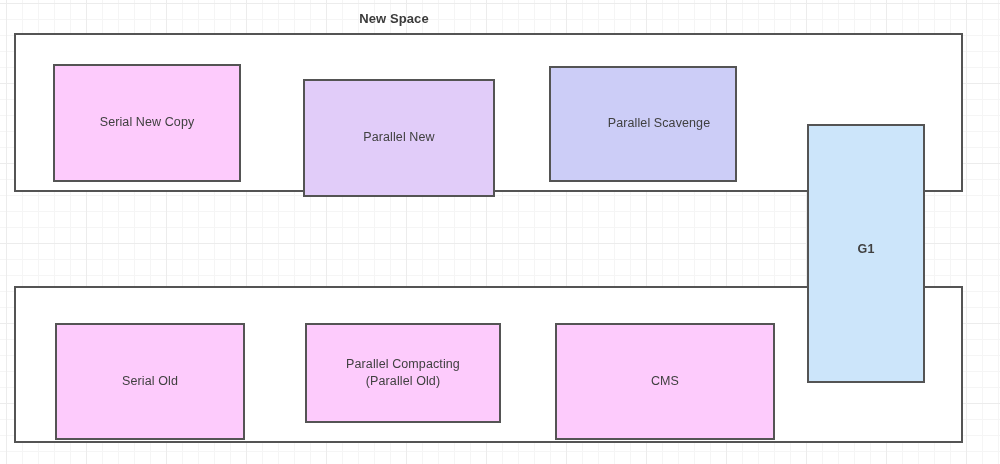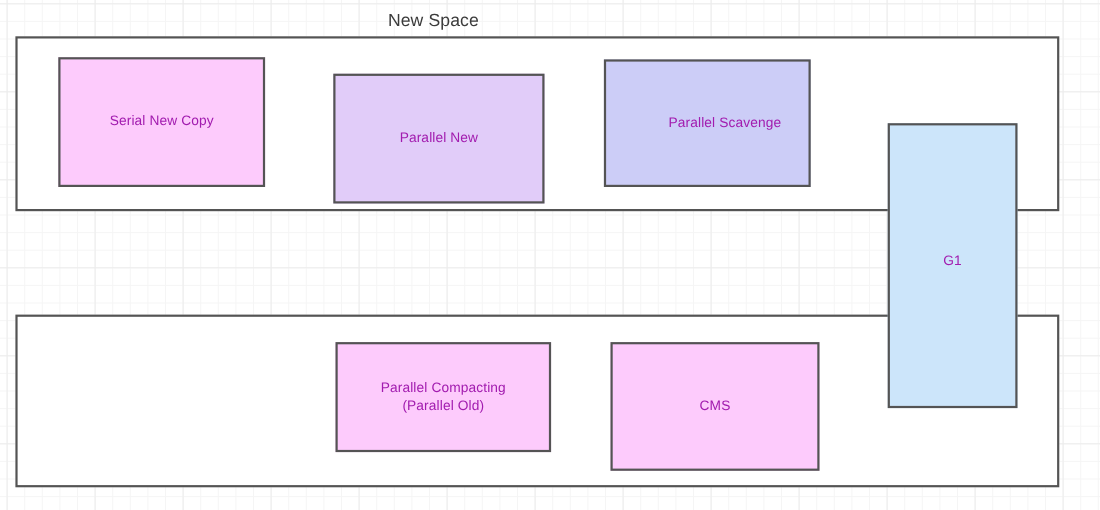--- a/index.html
+++ b/index.html
@@ -34,62 +34,65 @@
   .space-box {
     position: absolute;
     box-sizing: border-box;
     border: 2px solid #545454;
     background: #ffffff;
     z-index: 2;
   }
   .space-label {
     position: absolute;
     z-index: 4;
-    font-size: 16px;
+    font-size: 13px;
     color: #3b3b3b;
     white-space: nowrap;
     text-align: center;
     letter-spacing: 0.1px;
+    font-weight: bold;
   }
 
   
   .collector {
     position: absolute;
     box-sizing: border-box;
     border: 2px solid #545454;
     display: flex;
     align-items: center;
     justify-content: center;
     text-align: center;
     font-size: 12.5px;
-    color: #a21caf;
+    color: #404040;
     line-height: 1.38;
     z-index: 3;
     white-space: pre-line;
     letter-spacing: 0.1px;
+    margin-top: 12px;
   }
 
   
   #new-space-container  { left: 14px;  top: 33px;  width: 949px; height: 159px; }
   #old-space-container  { left: 14px;  top: 286px; width: 949px; height: 157px; }
 
   #new-space-label      { left: 299px; top: 11px;  width: 190px; }
   #old-space-label      { left: 299px; top: 264px; width: 190px; }
 
   #collector-serial-new-copy      { left: 53px;  top: 52px;  width: 188px; height: 118px; }
   #collector-parallel-new         { left: 303px; top: 67px;  width: 192px; height: 118px; }
   #collector-parallel-scavenge    { left: 549px; top: 54px;  width: 188px; height: 116px; }
   #collector-g1                   { left: 807px; top: 112px; width: 118px; height: 259px; z-index: 5; }
   #collector-serial-old           { left: 55px;  top: 311px; width: 190px; height: 117px; }
   #collector-parallel-compacting  { left: 305px; top: 311px; width: 196px; height: 100px; }
-  #collector-cms                  { left: 555px; top: 311px; width: 190px; height: 117px; }
+  #collector-cms                  { left: 555px; top: 311px; width: 220px; height: 117px; }
 
   #collector-g1 .g1-text {
     position: relative;
     top: -4px;
+    font-weight: bold;
   }
 </style>
 </head>
 <body>
 
 <div id="canvas">
 
   <div id="new-space-label" class="space-label">New Space</div>
 
   <div id="new-space-container" class="space-box"></div>
@@ -102,20 +105,23 @@
     <span>Parallel New</span>
   </div>
 
   <div id="collector-parallel-scavenge" class="collector" style="background-color: rgb(204, 205, 247); padding-left: 32px;">
     <span>Parallel Scavenge</span>
   </div>
 
 
   <div id="old-space-container" class="space-box"></div>
 
+  <div id="collector-serial-old" class="collector" style="background-color: rgb(253, 203, 252);">
+    <span>Serial Old</span>
+  </div>
 
   <div id="collector-parallel-compacting" class="collector" style="background-color: rgb(253, 203, 252);">
     <span>Parallel Compacting
 (Parallel Old)</span>
   </div>
 
   <div id="collector-cms" class="collector" style="background-color: rgb(253, 203, 252);">
     <span>CMS</span>
   </div>
 

